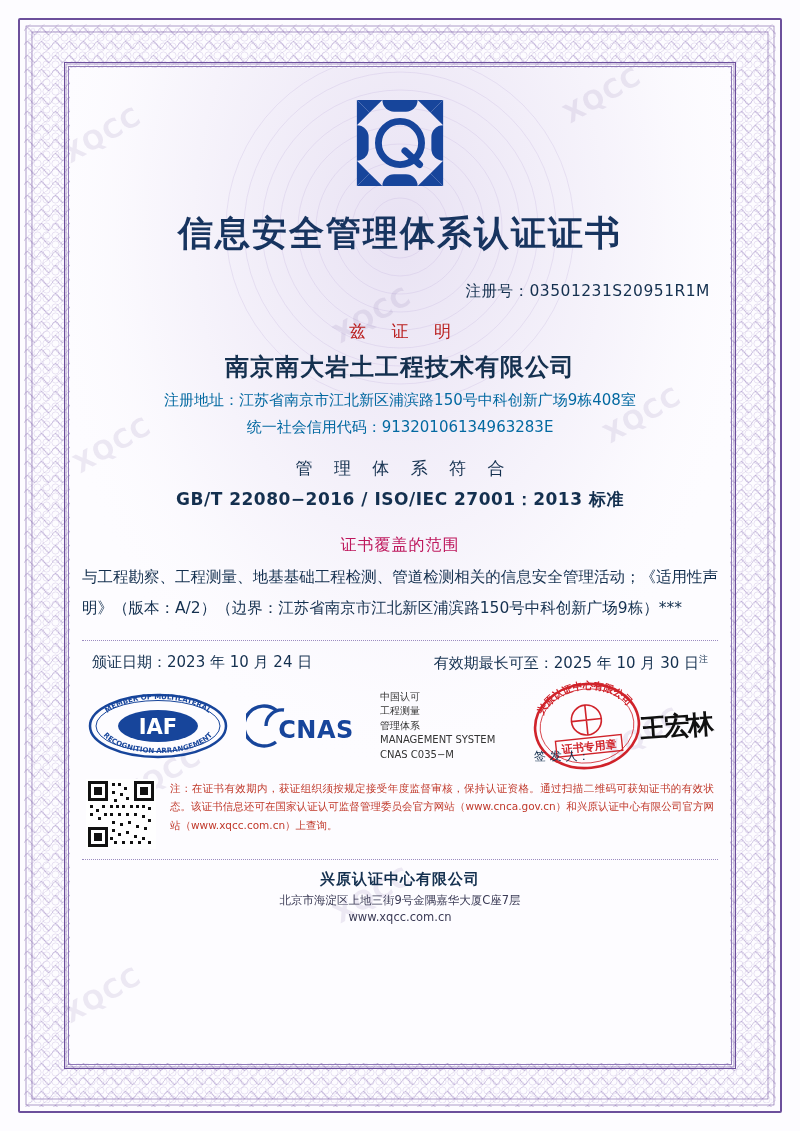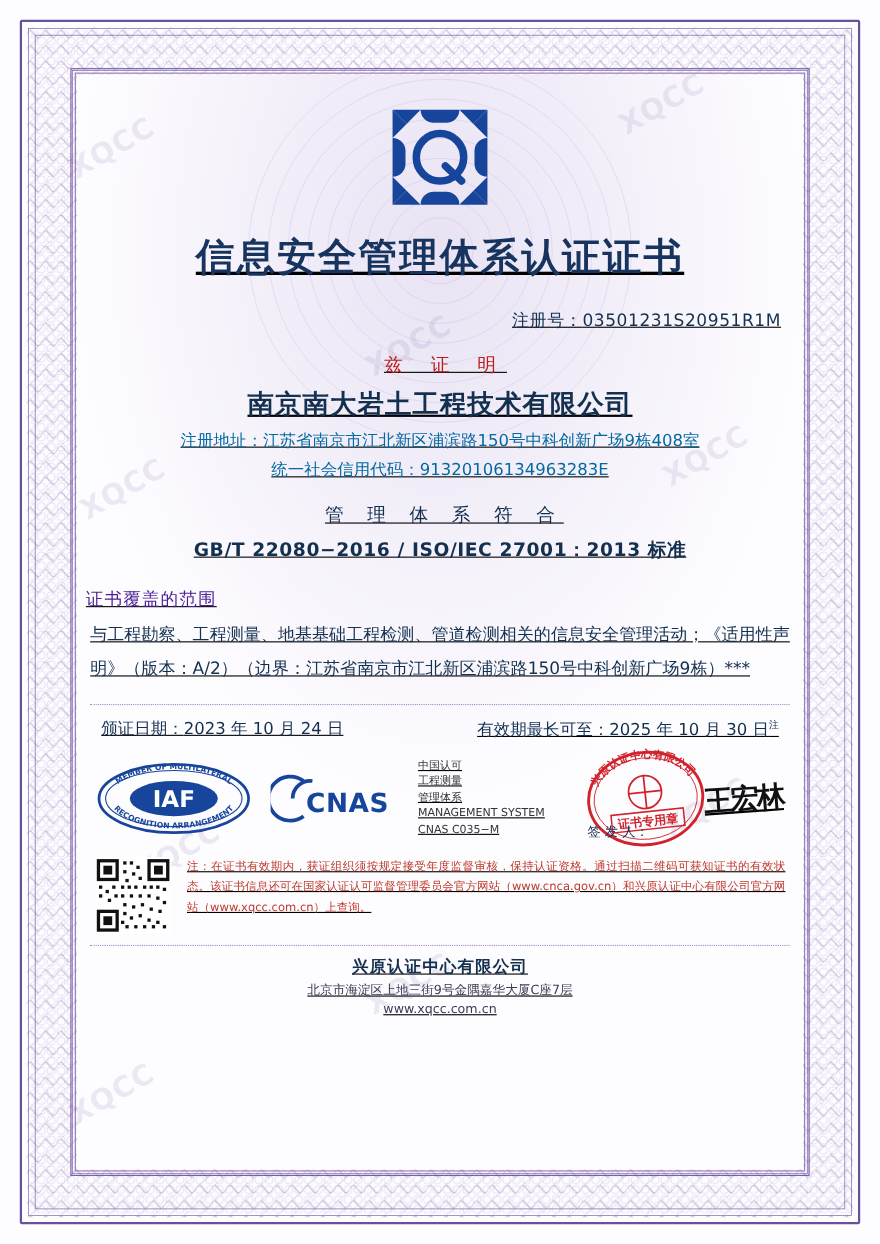--- a/index.html
+++ b/index.html
@@ -34,21 +34,21 @@
     position:absolute;left:68px;top:66px;right:68px;bottom:66px;
     border:0.8px solid #8f79b8;
   }
   .guilloche-bg{
     position:absolute;left:70px;top:68px;right:70px;bottom:68px;
     overflow:hidden;
   }
   
   .content{
     position:absolute;
-    left:78px;top:76px;right:78px;bottom:76px;text-decoration:underline;
+    left:78px;top:76px;right:78px;bottom:76px;
   }
   .logo-wrap{
     text-align:center;
     padding-top:18px;
   }
   .title{
     text-align:center;
     font-family:"DejaVu Sans","Liberation Sans",sans-serif;
     font-size:35px;
     font-weight:bold;
@@ -96,23 +96,23 @@
   }
   .standard{
     text-align:center;
     font-size:17px;
     font-weight:bold;
     color:#14304f;
     margin-top:8px;
     letter-spacing:0.5px;
   }
   .scope-title{
-    text-align:left;
+    text-align:center;
     font-size:16px;
-    color:#4c1d95;
+    color:#be185d;
     margin-top:24px;
     letter-spacing:1px;
   }
   .scope-body{
     font-size:15.5px;
     color:#14304f;
     line-height:2.0;
     margin-top:6px;
     text-align:justify;
     padding:0 4px;

